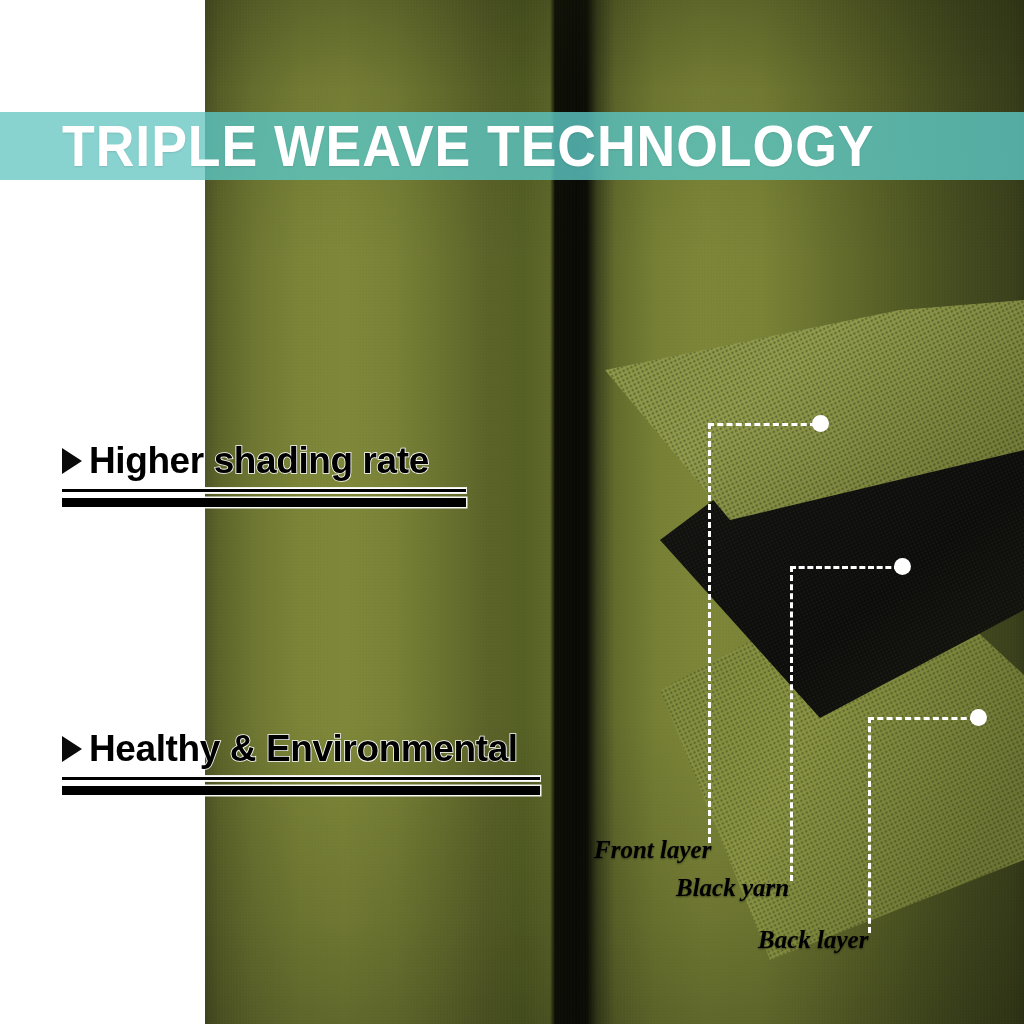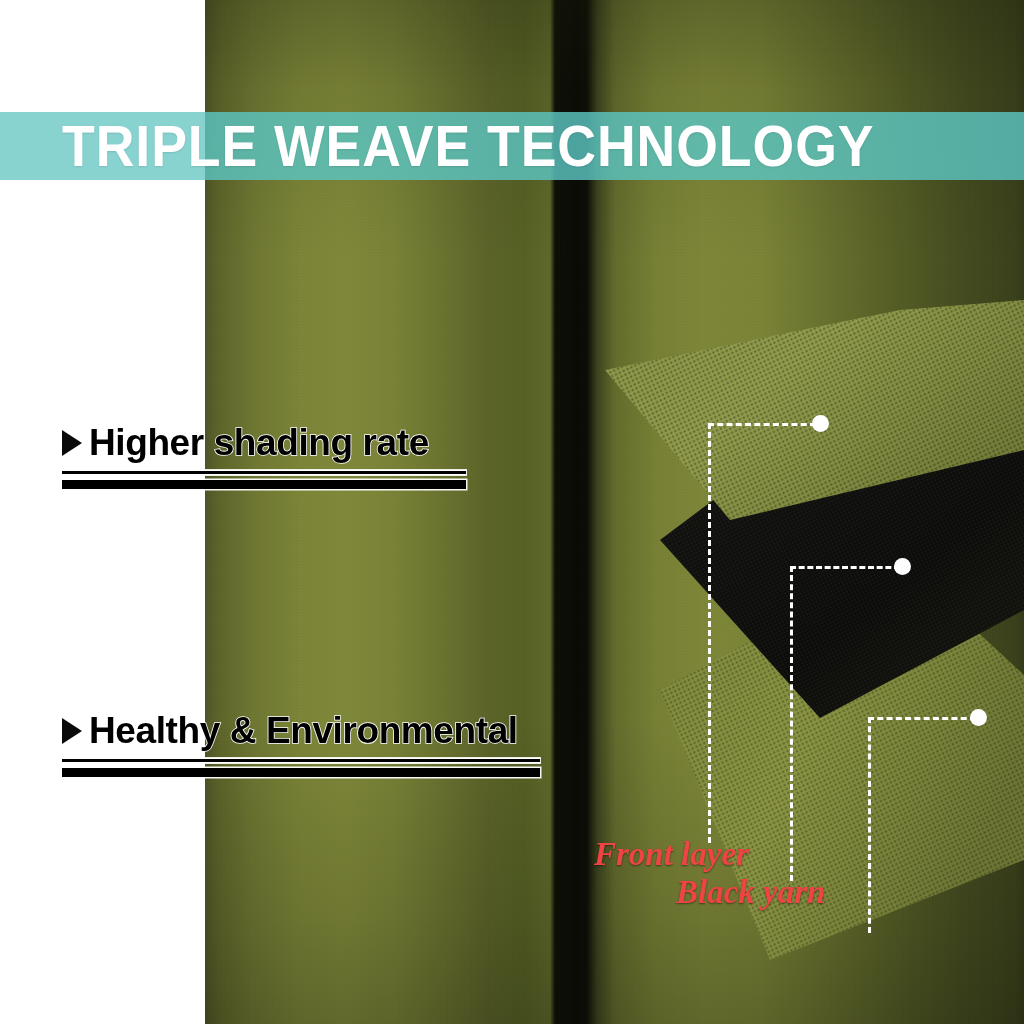--- a/index.html
+++ b/index.html
@@ -83,21 +83,21 @@
     letter-spacing:1px;
     transform:scaleX(0.94);
     transform-origin:left center;
     white-space:nowrap;
     line-height:1;
     text-shadow:0 1px 2px rgba(0,0,0,.10);
   }
 
   
   .features{position:absolute; left:0; top:0; width:1024px; height:1024px;}
-  .feature{position:absolute; left:62px; white-space:nowrap;}
+  .feature{position:absolute; left:62px; white-space:nowrap;margin-top:18px;}
   .feature .row{display:flex; align-items:center;}
   .tri{
     width:0;height:0;
     border-left:20px solid #0a0a0a;
     border-top:13px solid transparent;
     border-bottom:13px solid transparent;
     margin-right:7px;
     filter:drop-shadow(0 0 1.2px #ffffff);
   }
   .feature .label{
@@ -128,22 +128,22 @@
   .lead-h{position:absolute; height:0; border-top:3px dashed #ffffff;}
   .lead-v{position:absolute; width:0; border-left:3px dashed #ffffff;}
   .dot{
     position:absolute; width:17px; height:17px; border-radius:50%;
     background:#ffffff;
   }
   .lead-label{
     position:absolute;
     font-family:"Liberation Serif",serif;
     font-weight:bold; font-style:italic;
-    font-size:33px;
-    color:#ef4444;
+    font-size:25px;
+    color:#000000;
     white-space:nowrap;
     text-shadow:0 1px 2px rgba(0,0,0,.45);
   }
 </style>
 </head>
 <body>
 
 <div id="stage">
 
   <div class="photo">
@@ -240,16 +240,17 @@
     <div class="lead-label" style="left:594px;top:836px;">Front layer</div>
 
     <div class="dot" style="left:894px;top:558px;"></div>
     <div class="lead-h" style="left:790px;top:566px;width:110px;"></div>
     <div class="lead-v" style="left:790px;top:566px;height:315px;"></div>
     <div class="lead-label" style="left:676px;top:874px;">Black yarn</div>
 
     <div class="dot" style="left:970px;top:709px;"></div>
     <div class="lead-h" style="left:868px;top:717px;width:108px;"></div>
     <div class="lead-v" style="left:868px;top:717px;height:216px;"></div>
+    <div class="lead-label" style="left:758px;top:926px;">Back layer</div>
 
   </div>
 
 </div>
 
 </body></html>

